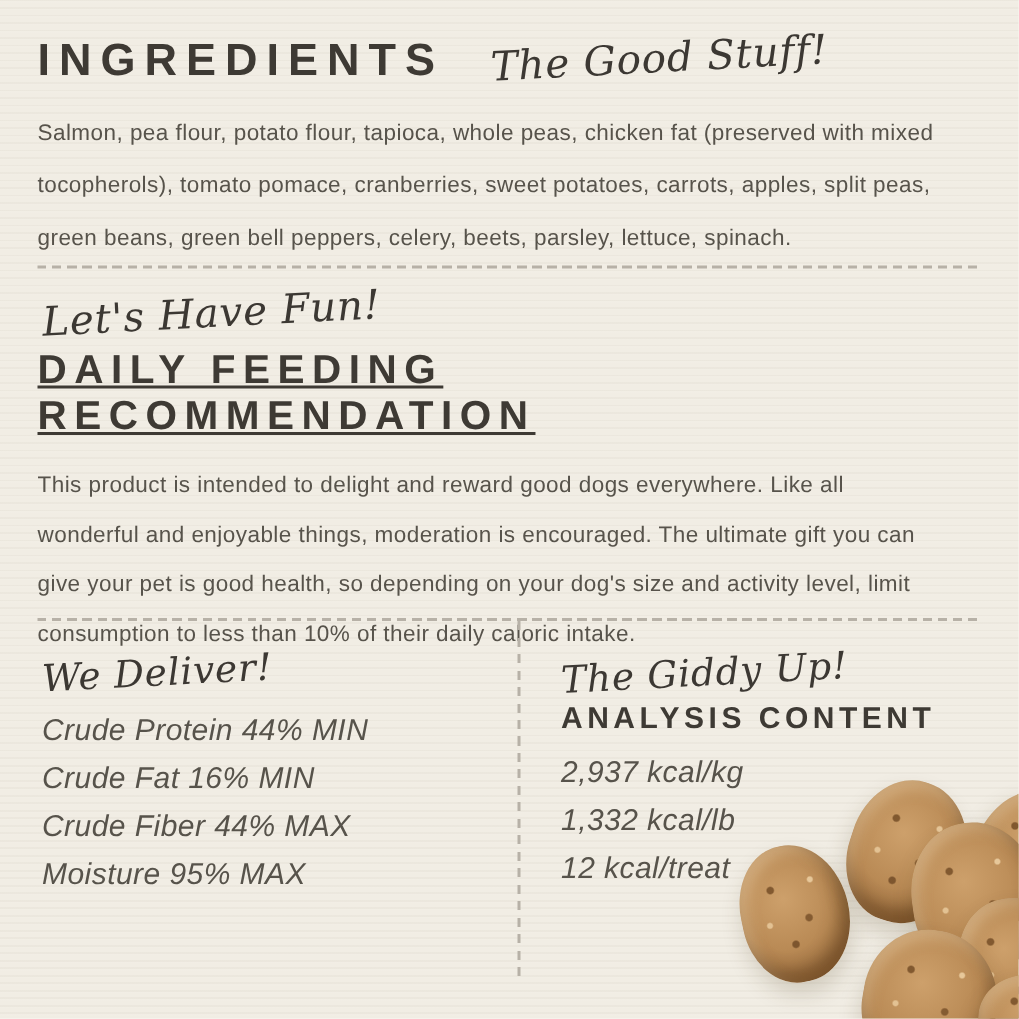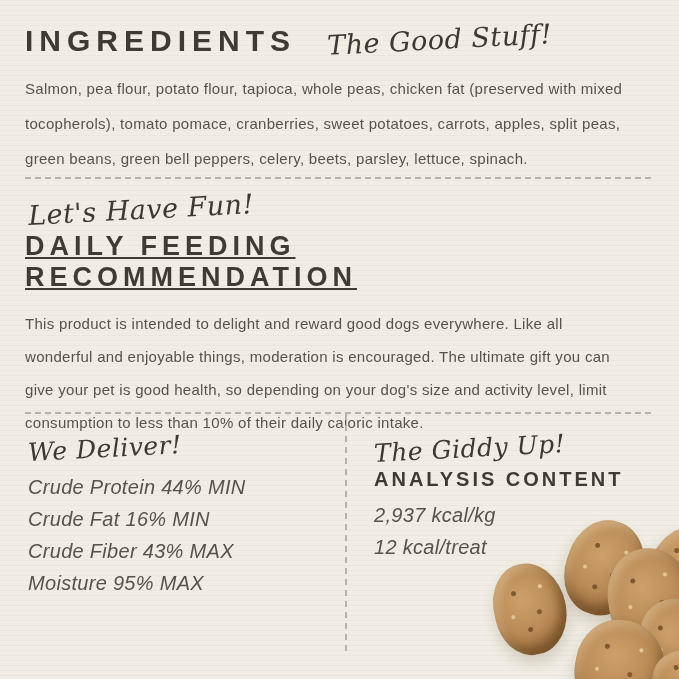--- a/index.html
+++ b/index.html
@@ -100,30 +100,31 @@
   </section>
 
   <div class="hr hr2"></div>
   <div class="vr"></div>
 
   <section class="col col-left">
     <span class="script">We Deliver!</span>
     <ul>
       <li>Crude Protein 44% MIN</li>
       <li>Crude Fat 16% MIN</li>
-      <li>Crude Fiber 43% MAX</li>
+      <li>Crude Fiber 44% MAX</li>
       <li>Moisture 95% MAX</li>
     </ul>
   </section>
 
   <section class="col col-right">
     <span class="script">The Giddy Up!</span>
     <h3>ANALYSIS CONTENT</h3>
     <ul>
       <li>2,937 kcal/kg</li>
+      <li>1,332 kcal/lb</li>
       <li>12 kcal/treat</li>
     </ul>
   </section>
 
   <div class="cookies">
     <div class="cookie" style="left:494px; top:563px; width:72px; height:92px; transform:rotate(-12deg);"></div>
     <div class="cookie" style="left:566px; top:520px; width:78px; height:96px; transform:rotate(18deg);"></div>
     <div class="cookie" style="left:648px; top:526px; width:62px; height:92px; transform:rotate(25deg);"></div>
     <div class="cookie" style="left:608px; top:548px; width:86px; height:102px; transform:rotate(-8deg);"></div>
     <div class="cookie" style="left:640px; top:598px; width:76px; height:86px; transform:rotate(-15deg);"></div>

